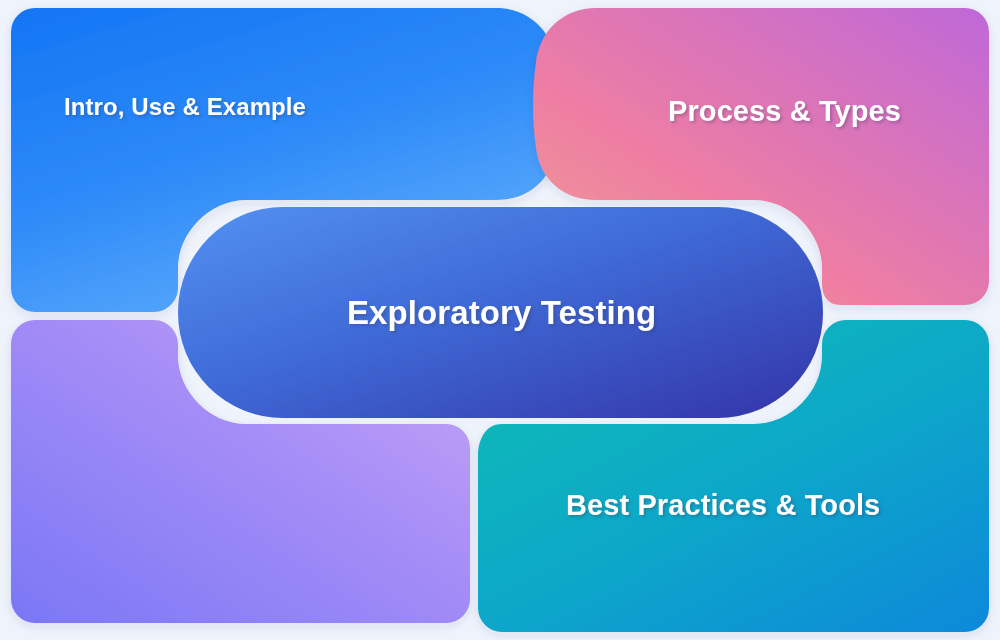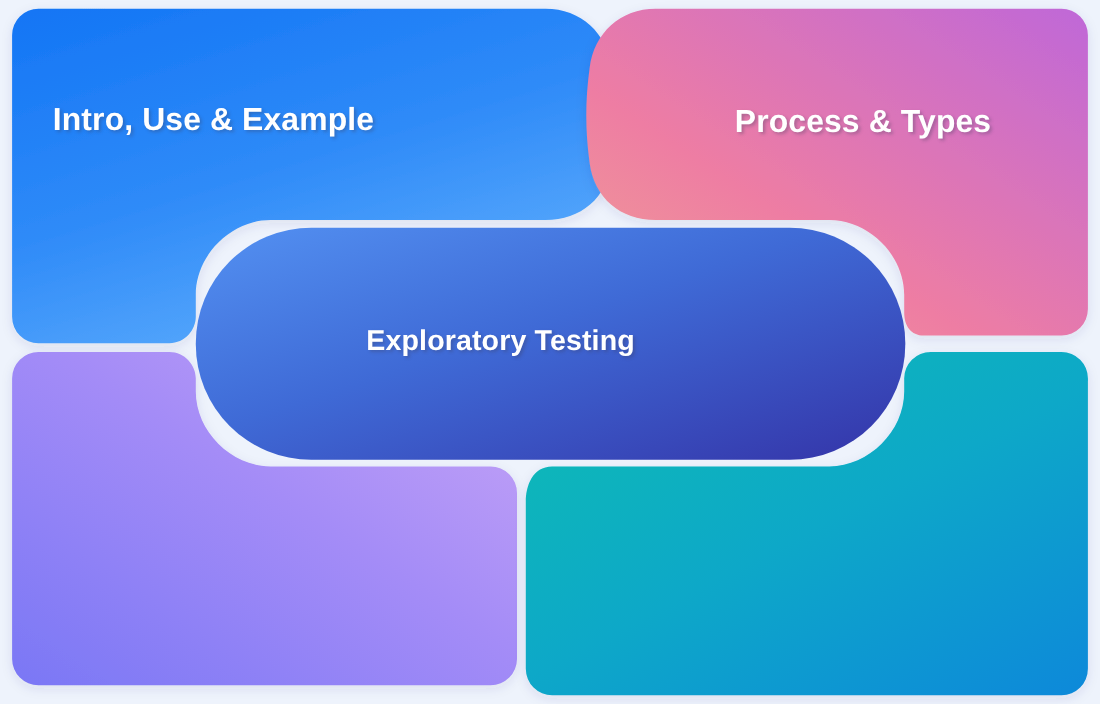--- a/index.html
+++ b/index.html
@@ -27,26 +27,26 @@
   .node-label {
     position: absolute;
     color: #ffffff;
     font-weight: bold;
     letter-spacing: 0.1px;
     white-space: nowrap;
     text-shadow: 2px 2px 3px rgba(60,60,90,0.33);
     pointer-events: none;
     line-height: 1;
   }
-  .lbl-tl { left: 48px;  top: 95px;  font-size: 29px; }
+  .lbl-tl { left: 64px;  top: 95px;  font-size: 24px; }
   .lbl-tr { left: 640px; top: 97px;  font-size: 29px; margin-left: 28px; }
   .lbl-bl { left: 64px;  top: 491px; font-size: 29px; }
   .lbl-br { left: 566px; top: 491px; font-size: 29px; }
   .lbl-center {
-    left: 333px; top: 296px; font-size: 26px;
+    left: 347px; top: 296px; font-size: 33px;
   }
 </style>
 </head>
 <body>
 
 <div id="stage">
 
   <svg class="layer" viewBox="0 0 1000 640" xmlns="http://www.w3.org/2000/svg">
     <defs>
       <linearGradient id="gradTL" x1="0" y1="0" x2="0.55" y2="1">
@@ -137,16 +137,17 @@
              Z"></path>
 
     <rect x="178" y="207" width="645" height="211" rx="105" ry="105" fill="url(#gradCenter)"></rect>
   </svg>
 
   <div class="node-label lbl-tl">Intro, Use &amp; Example</div>
 
   <div class="node-label lbl-tr">Process &amp; Types</div>
 
 
+  <div class="node-label lbl-br">Best Practices &amp; Tools</div>
 
   <div class="node-label lbl-center">Exploratory Testing</div>
 
 </div>
 
 </body></html>

